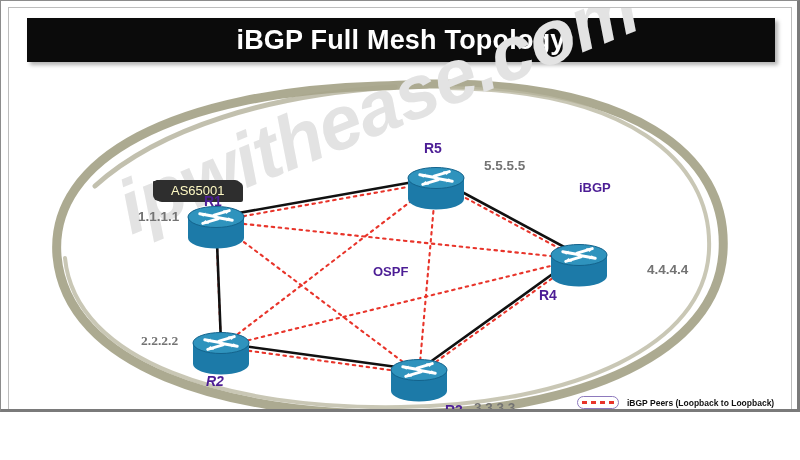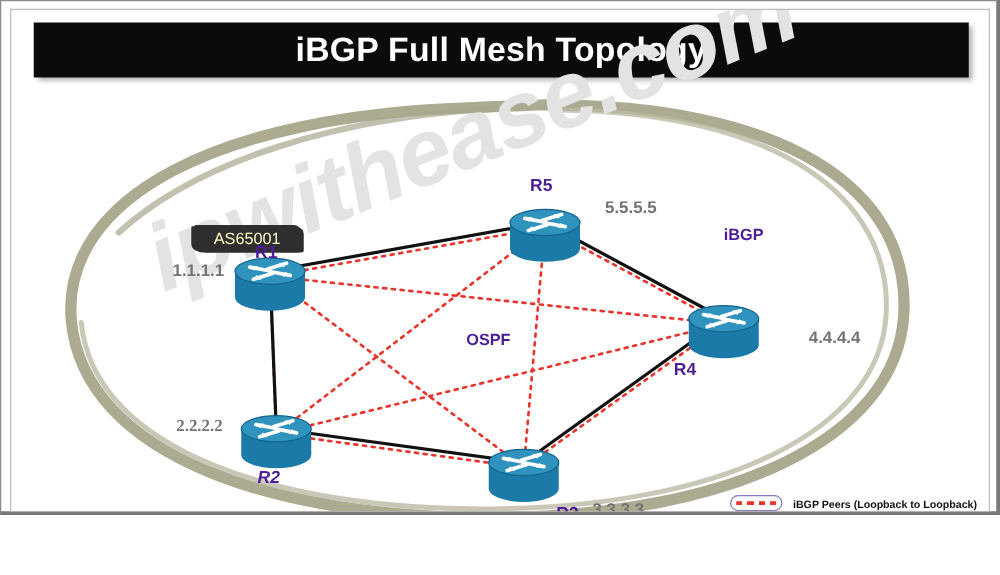--- a/index.html
+++ b/index.html
@@ -96,21 +96,20 @@
   
   #legend {
     position: absolute;
     left: 568px; top: 330px;
     width: 212px;
   }
   .legend-row {
     display: flex;
     align-items: center;
     margin-bottom: 6px;
-    justify-content: center;
   }
   .swatch {
     width: 42px; height: 13px;
     border: 1px solid #8d79bd;
     border-radius: 7px;
     margin-right: 8px;
     flex: 0 0 auto;
     display: flex; align-items: center; justify-content: center;
     background: #ffffff;
   }

